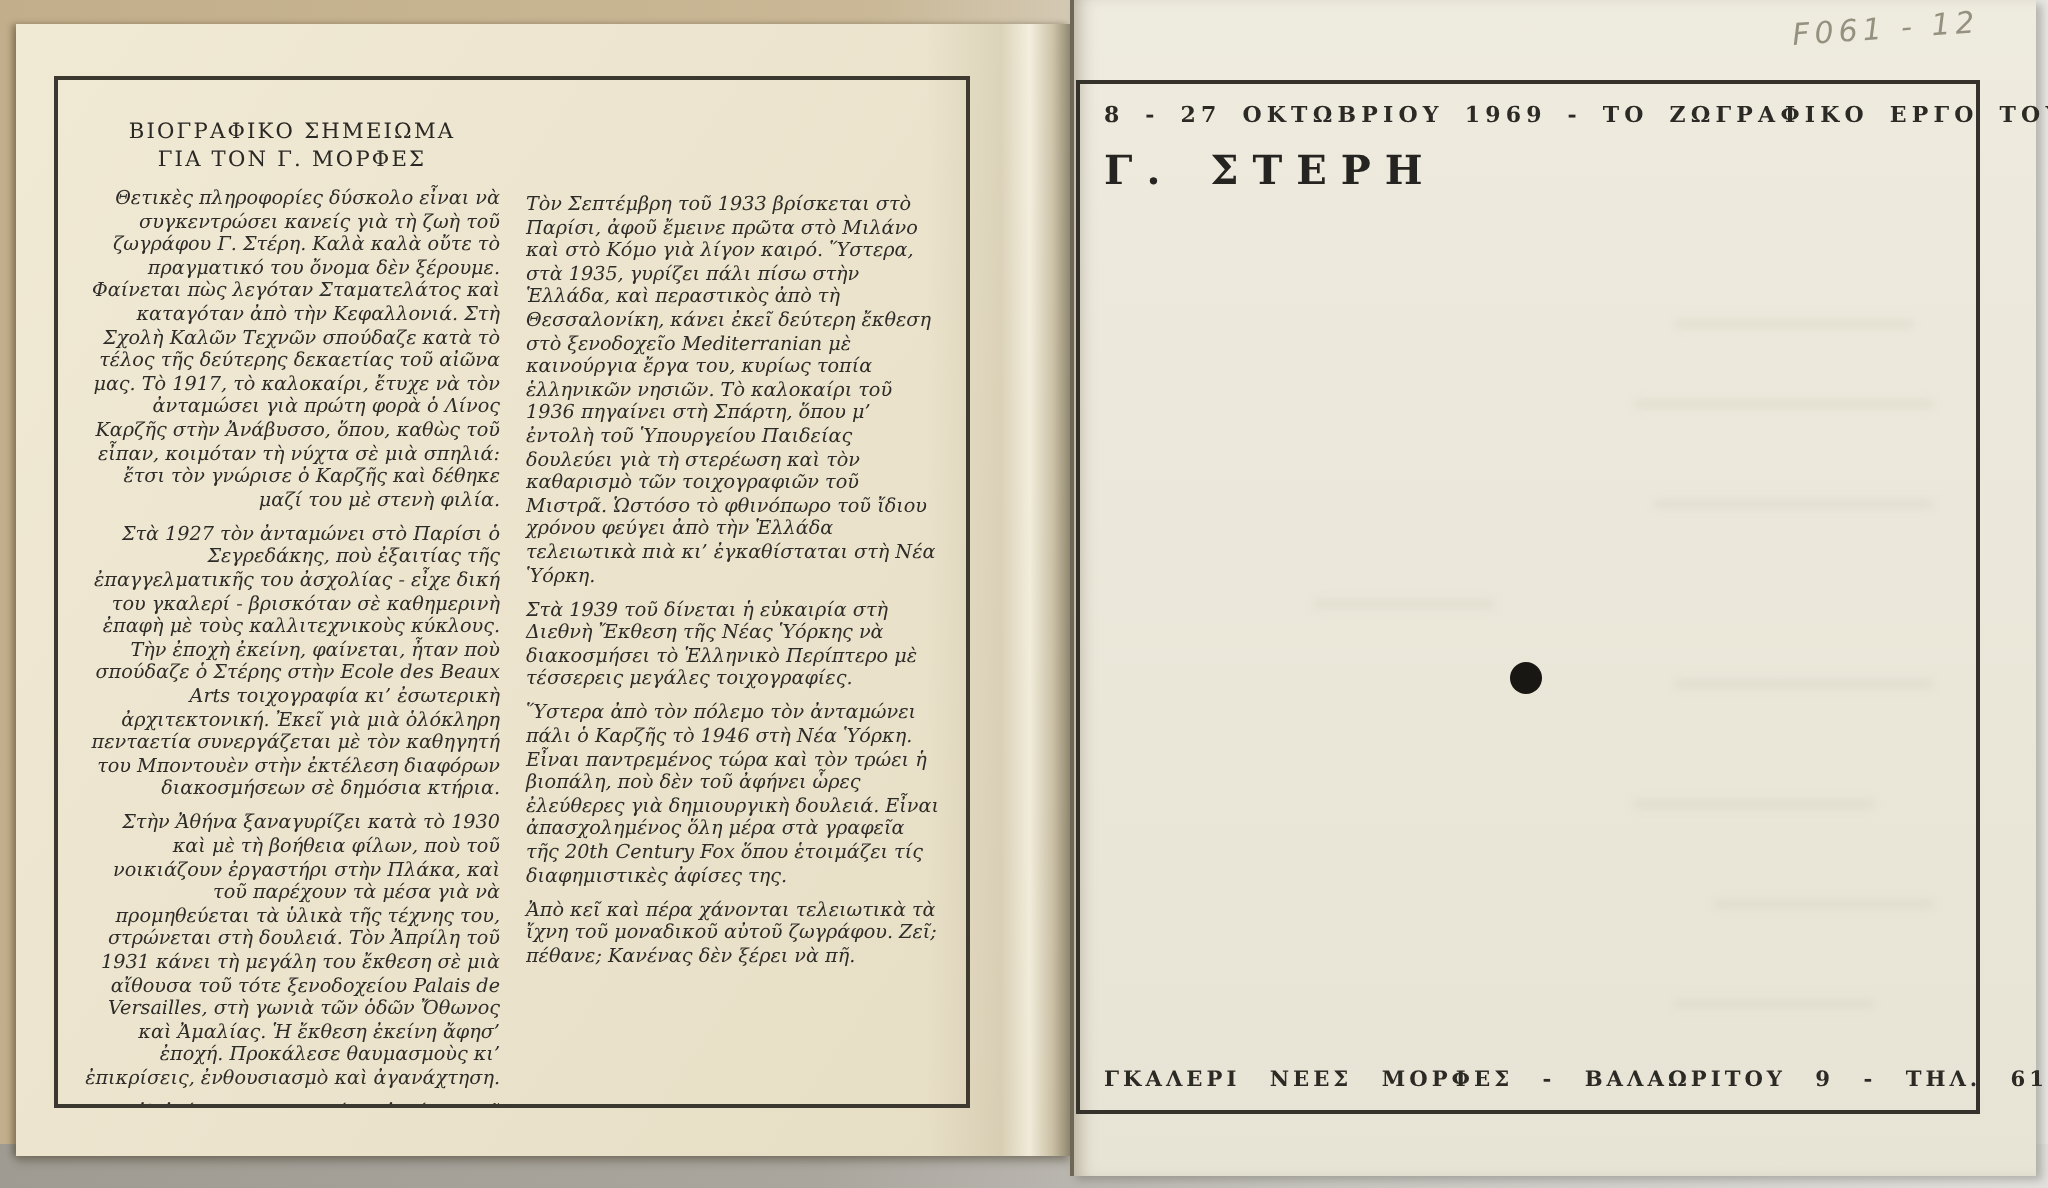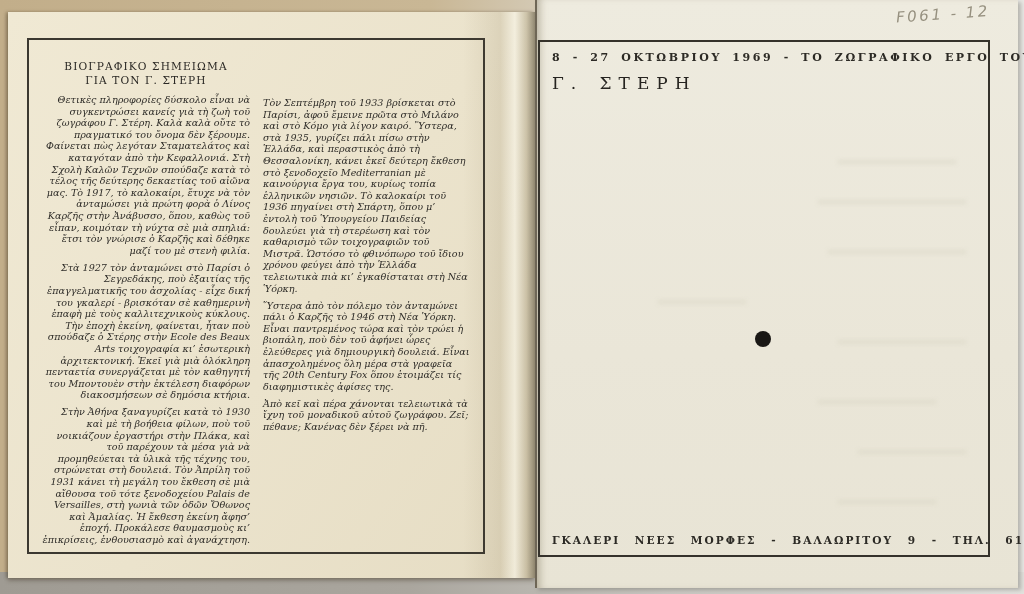--- a/index.html
+++ b/index.html
@@ -40,21 +40,21 @@
     position:absolute;left:1px;top:40px;width:452px;height:517px;
     border:2px solid #35322b;box-sizing:border-box;
   }
   .exh-header{
     position:absolute;left:12px;top:9px;right:8px;
     font-size:11px;font-weight:bold;color:#2c2a25;
     letter-spacing:2.6px;word-spacing:4px;white-space:nowrap;
   }
   .exh-title{
     position:absolute;left:12px;top:31px;
-    font-size:17px;font-weight:normal;color:#262420;
+    font-size:20px;font-weight:bold;color:#262420;
     letter-spacing:7px;word-spacing:4px;white-space:nowrap;
   }
   .gal-footer{
     position:absolute;left:12px;bottom:9px;right:8px;
     font-size:10.6px;font-weight:bold;color:#2c2a25;
     letter-spacing:2px;word-spacing:9px;white-space:nowrap;
   }
   .black-dot{position:absolute;left:215px;top:289px;width:16px;height:16px;border-radius:50%;background:#191714;}
   .handwriting{
     position:absolute;left:896px;top:4px;width:130px;
@@ -70,29 +70,30 @@
 
 <div class="canvas">
   <div class="bg-bottom"></div>
 
   <div class="page-left">
     <div class="frame-left">
       <div class="bio-cols">
         <div class="bio-col bio-col-1">
           <div class="bio-heading">
             <div>ΒΙΟΓΡΑΦΙΚΟ ΣΗΜΕΙΩΜΑ</div>
-            <div>ΓΙΑ ΤΟΝ Γ. ΣΤΕΡΗ</div>
+            <div>ΓΙΑ ΤΟΝ Γ. ΜΟΡΦΕΣ</div>
           </div>
           <p>Θετικὲς πληροφορίες δύσκολο εἶναι νὰ συγκεντρώσει κανείς γιὰ τὴ ζωὴ τοῦ ζωγράφου Γ. Στέρη. Καλὰ καλὰ οὔτε τὸ πραγματικό του ὄνομα δὲν ξέρουμε. Φαίνεται πὼς λεγόταν Σταματελάτος καὶ καταγόταν ἀπὸ τὴν Κεφαλλονιά. Στὴ Σχολὴ Καλῶν Τεχνῶν σπούδαζε κατὰ τὸ τέλος τῆς δεύτερης δεκαετίας τοῦ αἰῶνα μας. Τὸ 1917, τὸ καλοκαίρι, ἔτυχε νὰ τὸν ἀνταμώσει γιὰ πρώτη φορὰ ὁ Λίνος Καρζῆς στὴν Ἀνάβυσσο, ὅπου, καθὼς τοῦ εἶπαν, κοιμόταν τὴ νύχτα σὲ μιὰ σπηλιά: ἔτσι τὸν γνώρισε ὁ Καρζῆς καὶ δέθηκε μαζί του μὲ στενὴ φιλία.</p>
           <p>Στὰ 1927 τὸν ἀνταμώνει στὸ Παρίσι ὁ Σεγρεδάκης, ποὺ ἐξαιτίας τῆς ἐπαγγελματικῆς του ἀσχολίας - εἶχε δική του γκαλερί - βρισκόταν σὲ καθημερινὴ ἐπαφὴ μὲ τοὺς καλλιτεχνικοὺς κύκλους. Τὴν ἐποχὴ ἐκείνη, φαίνεται, ἦταν ποὺ σπούδαζε ὁ Στέρης στὴν Ecole des Beaux Arts τοιχογραφία κι’ ἐσωτερικὴ ἀρχιτεκτονική. Ἐκεῖ γιὰ μιὰ ὁλόκληρη πενταετία συνεργάζεται μὲ τὸν καθηγητή του Μποντουὲν στὴν ἐκτέλεση διαφόρων διακοσμήσεων σὲ δημόσια κτήρια.</p>
           <p>Στὴν Ἀθήνα ξαναγυρίζει κατὰ τὸ 1930 καὶ μὲ τὴ βοήθεια φίλων, ποὺ τοῦ νοικιάζουν ἐργαστήρι στὴν Πλάκα, καὶ τοῦ παρέχουν τὰ μέσα γιὰ νὰ προμηθεύεται τὰ ὑλικὰ τῆς τέχνης του, στρώνεται στὴ δουλειά. Τὸν Ἀπρίλη τοῦ 1931 κάνει τὴ μεγάλη του ἔκθεση σὲ μιὰ αἴθουσα τοῦ τότε ξενοδοχείου Palais de Versailles, στὴ γωνιὰ τῶν ὁδῶν Ὄθωνος καὶ Ἀμαλίας. Ἡ ἔκθεση ἐκείνη ἄφησ’ ἐποχή. Προκάλεσε θαυμασμοὺς κι’ ἐπικρίσεις, ἐνθουσιασμὸ καὶ ἀγανάχτηση.</p>
           <p>Ὁ ἐπίσημος τεχνοκρίτης ἐκείνου τοῦ καιροῦ ὁ Ζαχαρίας Παπαντωνίου, πῆρε στάση ἐπικριτική. Μὰ βγῆκαν ἀμέσως νὰ τὸν</p>
         </div>
         <div class="bio-col bio-col-2">
           <p>Τὸν Σεπτέμβρη τοῦ 1933 βρίσκεται στὸ Παρίσι, ἀφοῦ ἔμεινε πρῶτα στὸ Μιλάνο καὶ στὸ Κόμο γιὰ λίγον καιρό. Ὕστερα, στὰ 1935, γυρίζει πάλι πίσω στὴν Ἑλλάδα, καὶ περαστικὸς ἀπὸ τὴ Θεσσαλονίκη, κάνει ἐκεῖ δεύτερη ἔκθεση στὸ ξενοδοχεῖο Mediterranian μὲ καινούργια ἔργα του, κυρίως τοπία ἑλληνικῶν νησιῶν. Τὸ καλοκαίρι τοῦ 1936 πηγαίνει στὴ Σπάρτη, ὅπου μ’ ἐντολὴ τοῦ Ὑπουργείου Παιδείας δουλεύει γιὰ τὴ στερέωση καὶ τὸν καθαρισμὸ τῶν τοιχογραφιῶν τοῦ Μιστρᾶ. Ὡστόσο τὸ φθινόπωρο τοῦ ἴδιου χρόνου φεύγει ἀπὸ τὴν Ἑλλάδα τελειωτικὰ πιὰ κι’ ἐγκαθίσταται στὴ Νέα Ὑόρκη.</p>
+          <p>Στὰ 1939 τοῦ δίνεται ἡ εὐκαιρία στὴ Διεθνὴ Ἔκθεση τῆς Νέας Ὑόρκης νὰ διακοσμήσει τὸ Ἑλληνικὸ Περίπτερο μὲ τέσσερεις μεγάλες τοιχογραφίες.</p>
           <p>Ὕστερα ἀπὸ τὸν πόλεμο τὸν ἀνταμώνει πάλι ὁ Καρζῆς τὸ 1946 στὴ Νέα Ὑόρκη. Εἶναι παντρεμένος τώρα καὶ τὸν τρώει ἡ βιοπάλη, ποὺ δὲν τοῦ ἀφήνει ὧρες ἐλεύθερες γιὰ δημιουργικὴ δουλειά. Εἶναι ἀπασχολημένος ὅλη μέρα στὰ γραφεῖα τῆς 20th Century Fox ὅπου ἑτοιμάζει τίς διαφημιστικὲς ἀφίσες της.</p>
           <p>Ἀπὸ κεῖ καὶ πέρα χάνονται τελειωτικὰ τὰ ἴχνη τοῦ μοναδικοῦ αὐτοῦ ζωγράφου. Ζεῖ; πέθανε; Κανένας δὲν ξέρει νὰ πῆ.</p>
         </div>
       </div>
     </div>
     <div class="fold"></div>
   </div>
 
   <div class="page-right">
 

